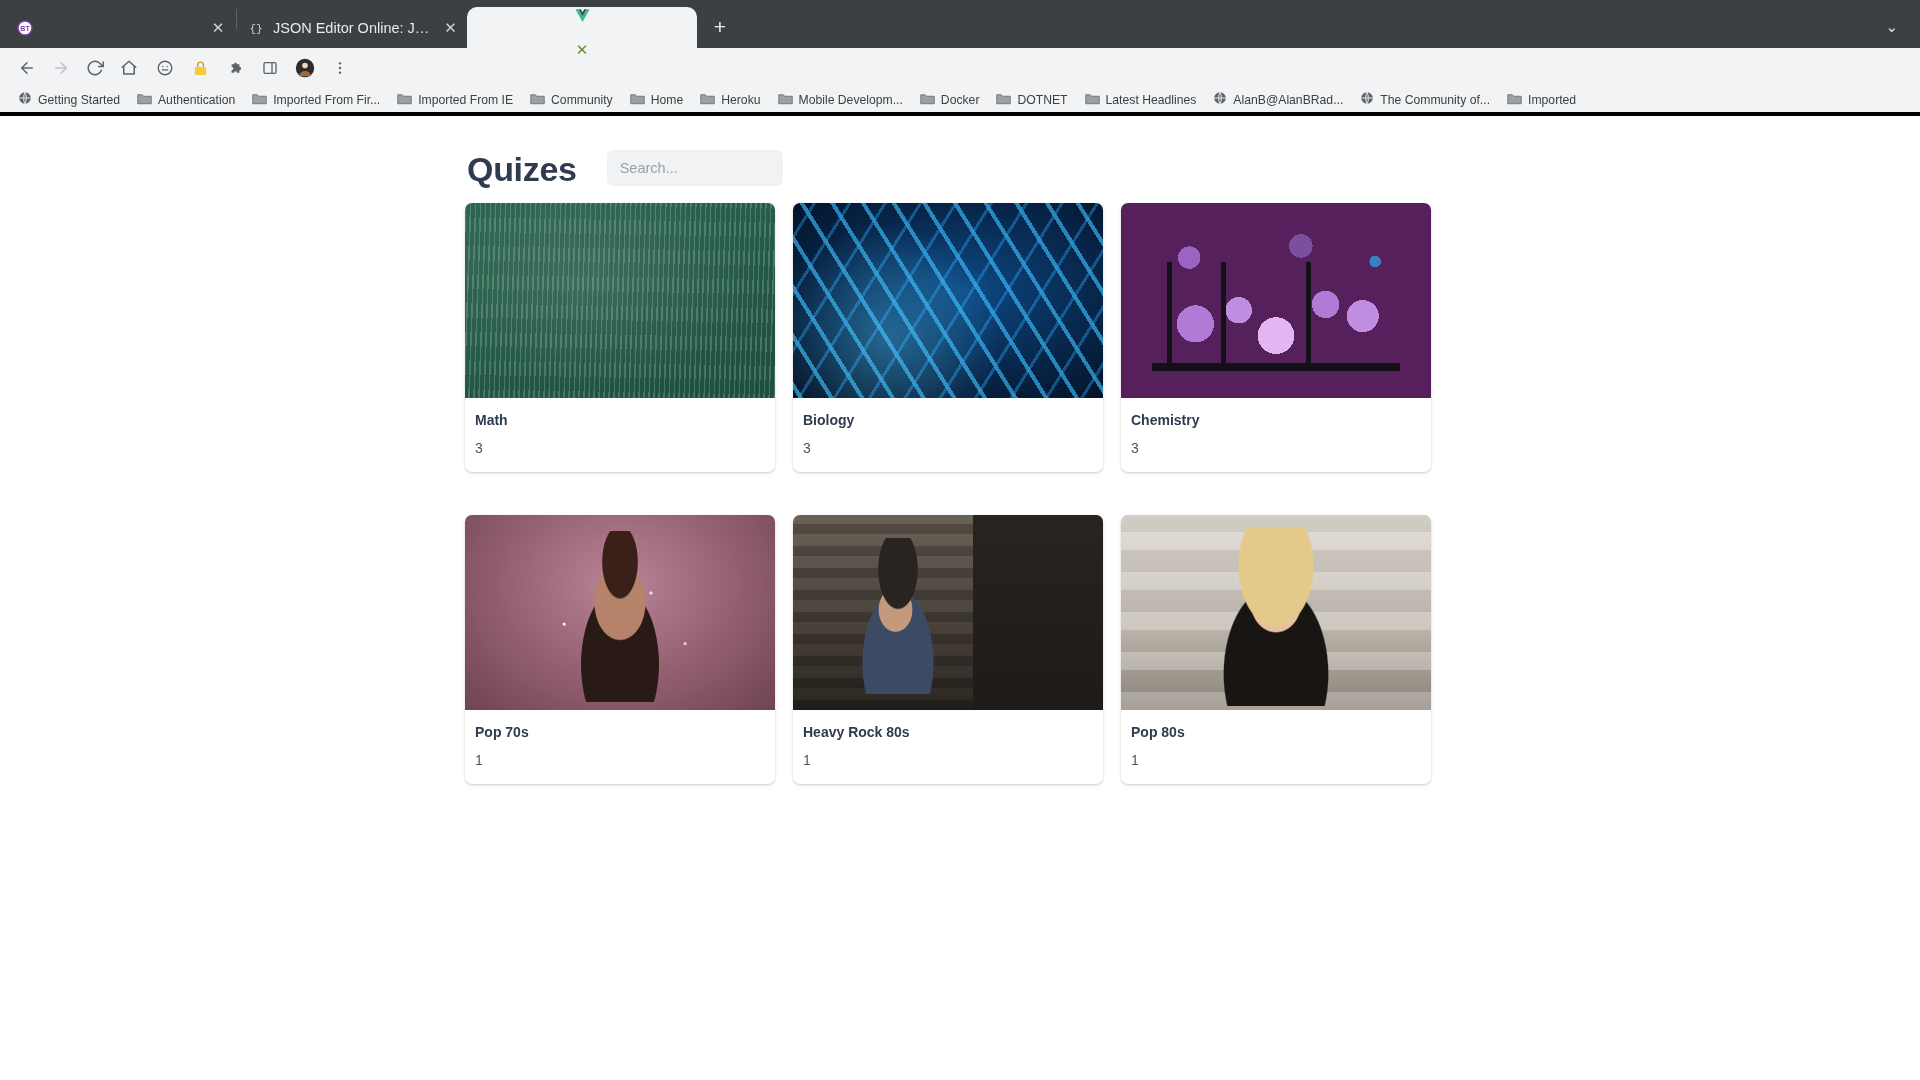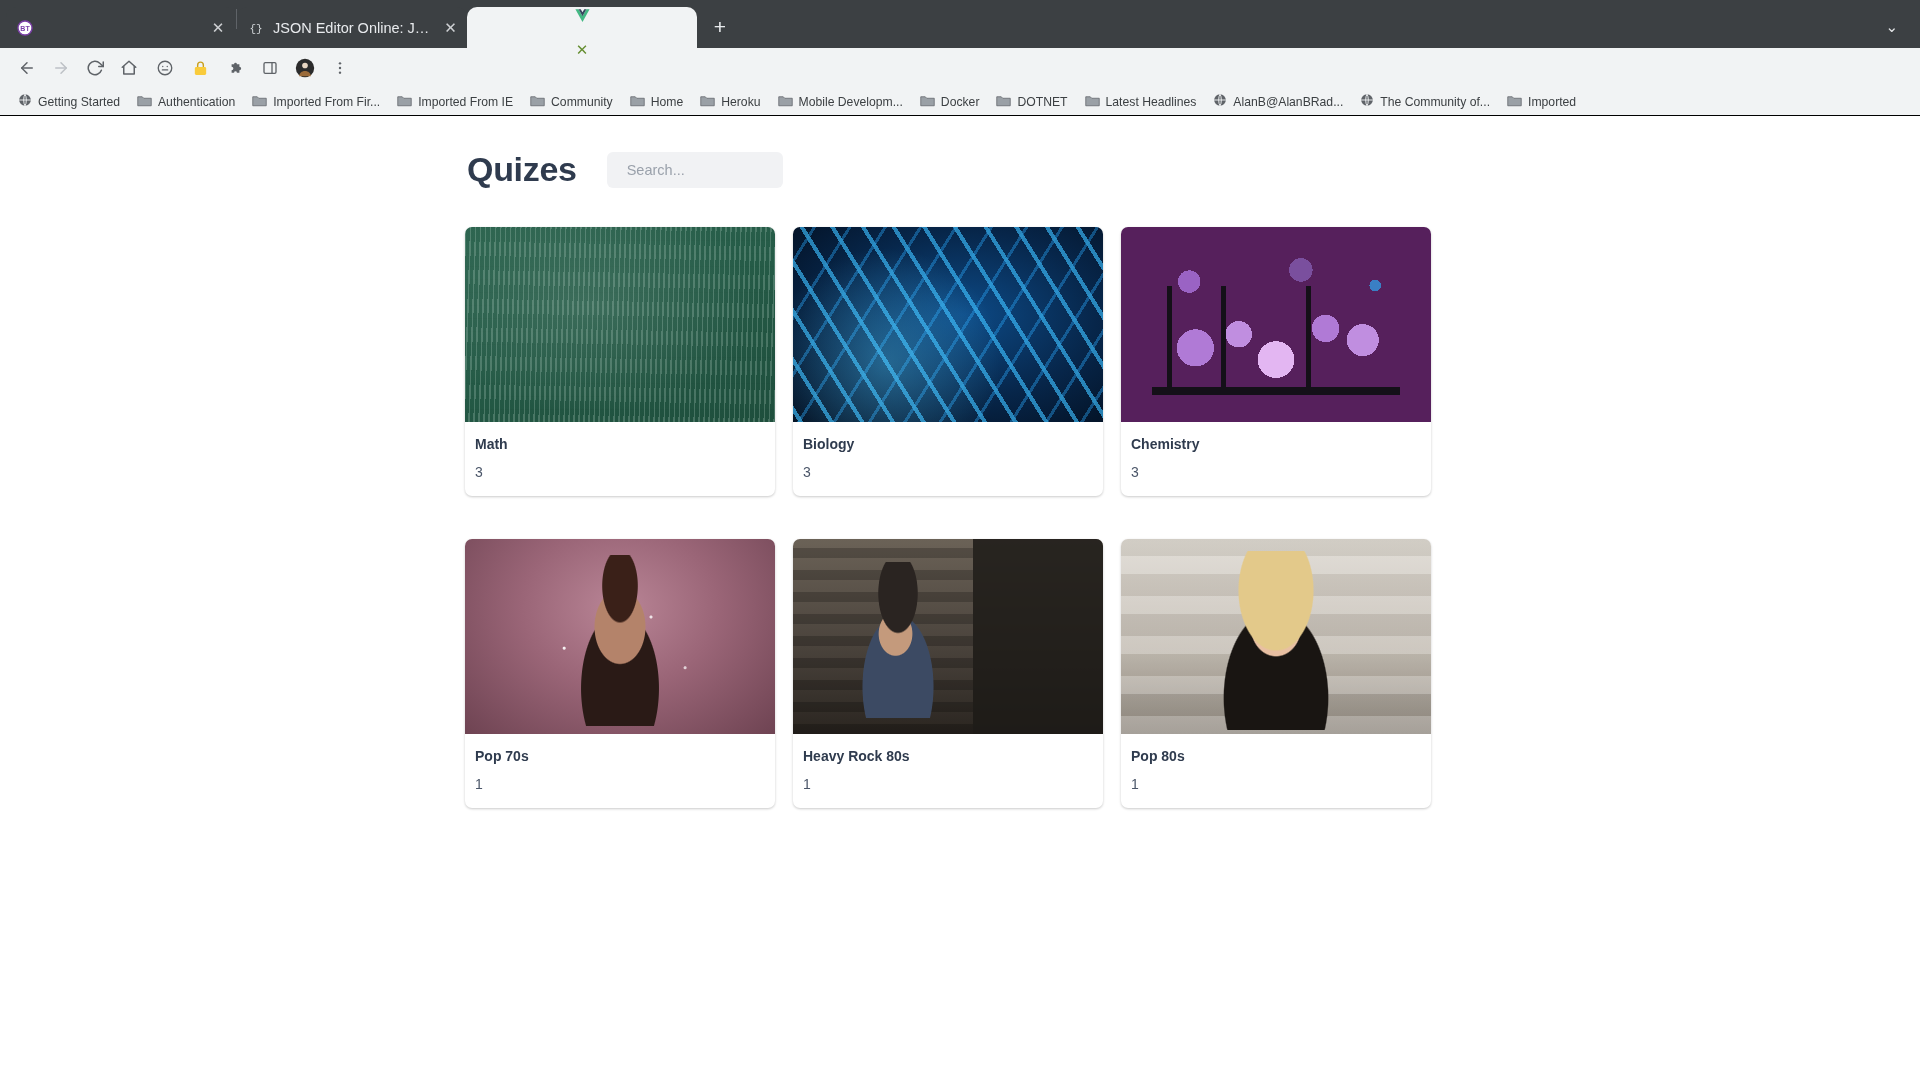--- a/index.html
+++ b/index.html
@@ -53,35 +53,35 @@
     display: flex; align-items: center; padding: 0 12px; gap: 9px; margin: 0 8px; cursor: text;
   }
   .omnibox .url { font-size: 13.5px; color: #202124; }
   .omni-right { margin-left: auto; display: flex; align-items: center; gap: 14px; padding-right: 4px; }
   .tb-icons { display: flex; align-items: center; gap: 13px; padding-left: 6px; }
   .tb-icon { width: 22px; height: 22px; display: flex; align-items: center; justify-content: center; cursor: pointer; color: #5f6368; }
 
   .bookmarks {
     height: 28px; background: #f1f3f4; display: flex; align-items: center;
     padding: 0 10px; gap: 1px; flex: 0 0 28px; overflow: hidden;
-    border-bottom: 1px solid #000000;
+    border-bottom: 4px solid #000000;
   }
   .bm { display: flex; align-items: center; gap: 6px; padding: 3px 8px; border-radius: 4px; cursor: pointer; }
   .bm-label { font-size: 12.2px; color: #3c4043; white-space: nowrap; }
 
   
   .viewport { flex: 1 1 auto; background: #ffffff; overflow: hidden; position: relative; }
   .page { padding: 34px 0 0 0; }
   .container { width: 990px; margin: 0 auto; }
 
-  .page-head { display: flex; align-items: center; gap: 30px; margin-bottom: 38px; padding-left: 2px; }
+  .page-head { display: flex; gap: 30px; margin-bottom: 14px; padding-left: 2px; }
   .page-title { font-size: 34px; font-weight: bold; color: #2f3b4e; letter-spacing: -.3px; }
   .search-input {
     width: 176px; height: 36px; border: none; background: #f1f2f4; border-radius: 6px;
-    padding: 0 20px; font-size: 14.5px; color: #2f3b4e; font-family: "Liberation Sans", sans-serif;
+    padding: 0 13px; font-size: 14.5px; color: #2f3b4e; font-family: "Liberation Sans", sans-serif;
   }
   .search-input::placeholder { color: #9aa1ab; }
 
   .grid { display: grid; grid-template-columns: repeat(3, 310px); gap: 43px 18px; }
   .card {
     background: #fff; border-radius: 7px; overflow: hidden;
     box-shadow: 0 1px 3px rgba(0,0,0,.14), 0 1px 2px rgba(0,0,0,.08);
     cursor: pointer;
   }
   .card-img { height: 195px; width: 100%; position: relative; overflow: hidden; }

